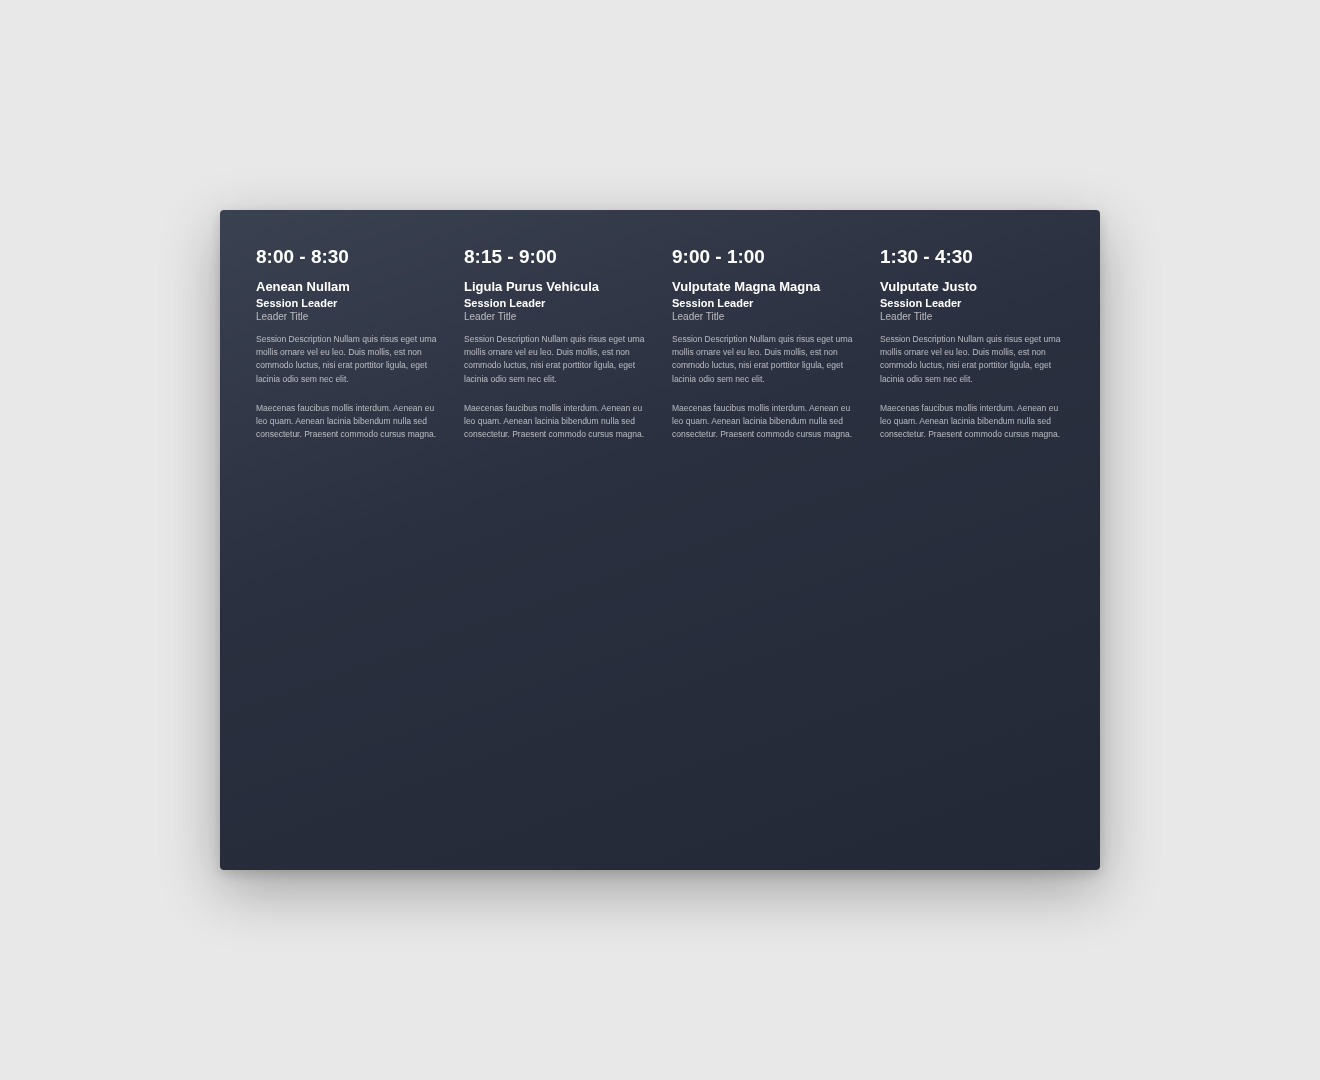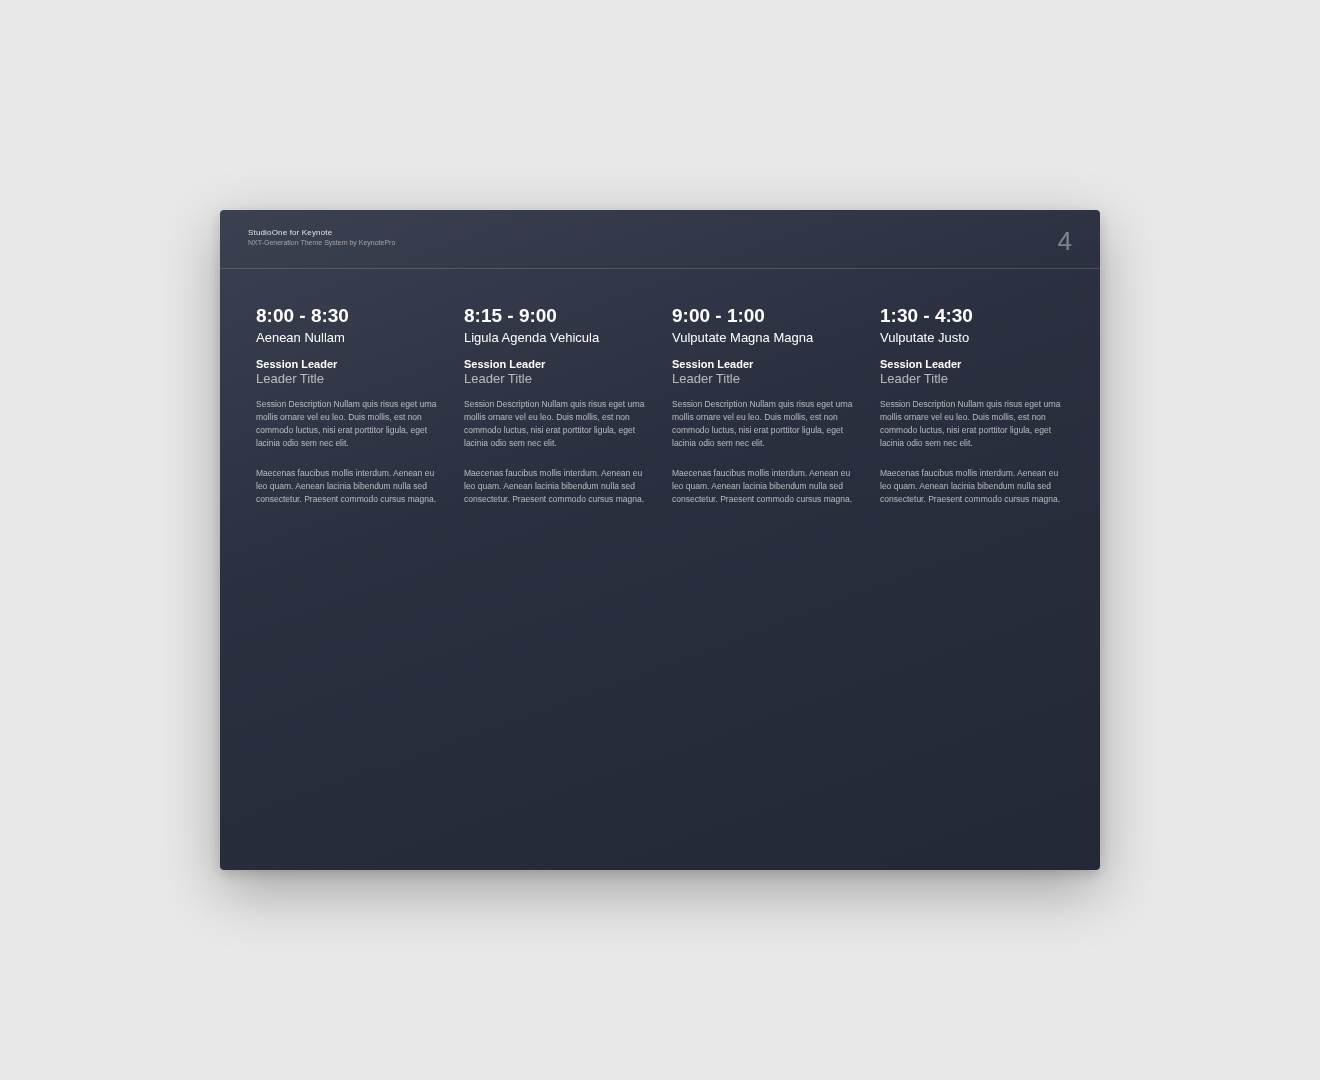--- a/index.html
+++ b/index.html
@@ -83,42 +83,41 @@
 
     .agenda-item {
       display: flex;
       flex-direction: column;
     }
 
     .time-range {
       color: #ffffff;
       font-size: 19px;
       font-weight: 600;
-      margin-bottom: 2px;
+      margin-bottom: 10px;
       line-height: 1.2;
     }
 
     .session-title {
       color: #ffffff;
       font-size: 13px;
-      font-weight: 400;
-      margin-bottom: 10px;
+      font-weight: 700;
       line-height: 1.3;
     }
 
     .session-leader-name {
       color: #ffffff;
       font-size: 11px;
       font-weight: 700;
       line-height: 1.3;
     }
 
     .session-leader-role {
       color: rgba(255,255,255,0.65);
-      font-size: 13px;
+      font-size: 10px;
       font-weight: 400;
       margin-bottom: 10px;
       line-height: 1.3;
     }
 
     .session-description {
       color: rgba(255,255,255,0.65);
       font-size: 8.5px;
       font-weight: 400;
       line-height: 1.55;
@@ -127,44 +126,37 @@
 
     .session-description:last-child {
       margin-bottom: 16px;
     }
   </style>
 </head>
 <body>
 
 <div class="slide-wrapper">
 
-  <div class="slide-header">
-    <div class="header-left">
-      <span class="header-title">StudioOne for Keynote</span>
-      <span class="header-subtitle">NXT-Generation Theme System by KeynotePro</span>
-    </div>
-    <span class="header-number">4</span>
-  </div>
 
   <div class="slide-content">
 
     <div class="agenda-grid">
 
       <div class="agenda-item">
         <div class="time-range">8:00 - 8:30</div>
         <div class="session-title">Aenean Nullam</div>
         <div class="session-leader-name">Session Leader</div>
         <div class="session-leader-role">Leader Title</div>
         <div class="session-description">Session Description Nullam quis risus eget urna mollis ornare vel eu leo. Duis mollis, est non commodo luctus, nisi erat porttitor ligula, eget lacinia odio sem nec elit.</div>
         <div class="session-description">Maecenas faucibus mollis interdum. Aenean eu leo quam. Aenean lacinia bibendum nulla sed consectetur. Praesent commodo cursus magna.</div>
       </div>
 
       <div class="agenda-item">
         <div class="time-range">8:15 - 9:00</div>
-        <div class="session-title">Ligula Agenda Vehicula</div>
+        <div class="session-title">Ligula Purus Vehicula</div>
         <div class="session-leader-name">Session Leader</div>
         <div class="session-leader-role">Leader Title</div>
         <div class="session-description">Session Description Nullam quis risus eget urna mollis ornare vel eu leo. Duis mollis, est non commodo luctus, nisi erat porttitor ligula, eget lacinia odio sem nec elit.</div>
         <div class="session-description">Maecenas faucibus mollis interdum. Aenean eu leo quam. Aenean lacinia bibendum nulla sed consectetur. Praesent commodo cursus magna.</div>
       </div>
 
       <div class="agenda-item">
         <div class="time-range">9:00 - 1:00</div>
         <div class="session-title">Vulputate Magna Magna</div>
         <div class="session-leader-name">Session Leader</div>

